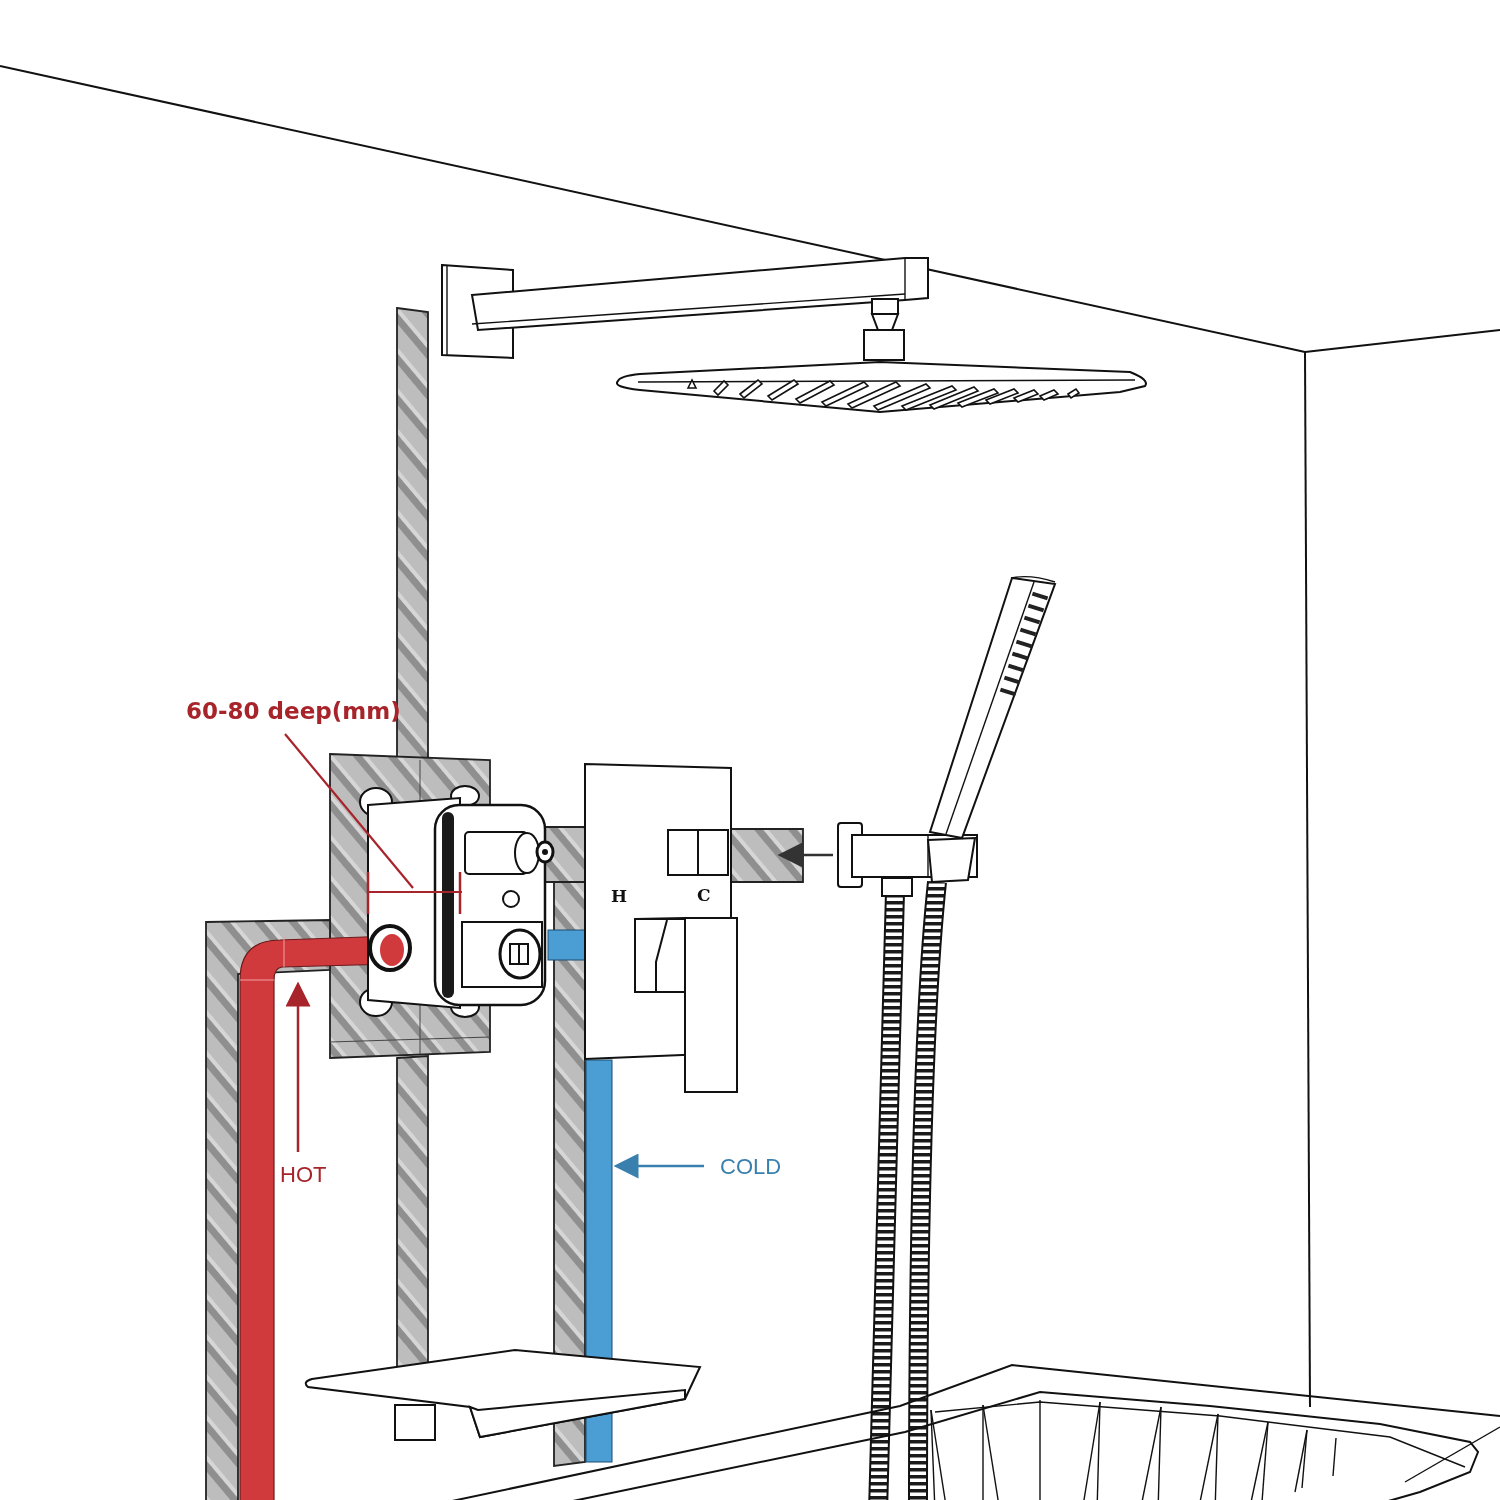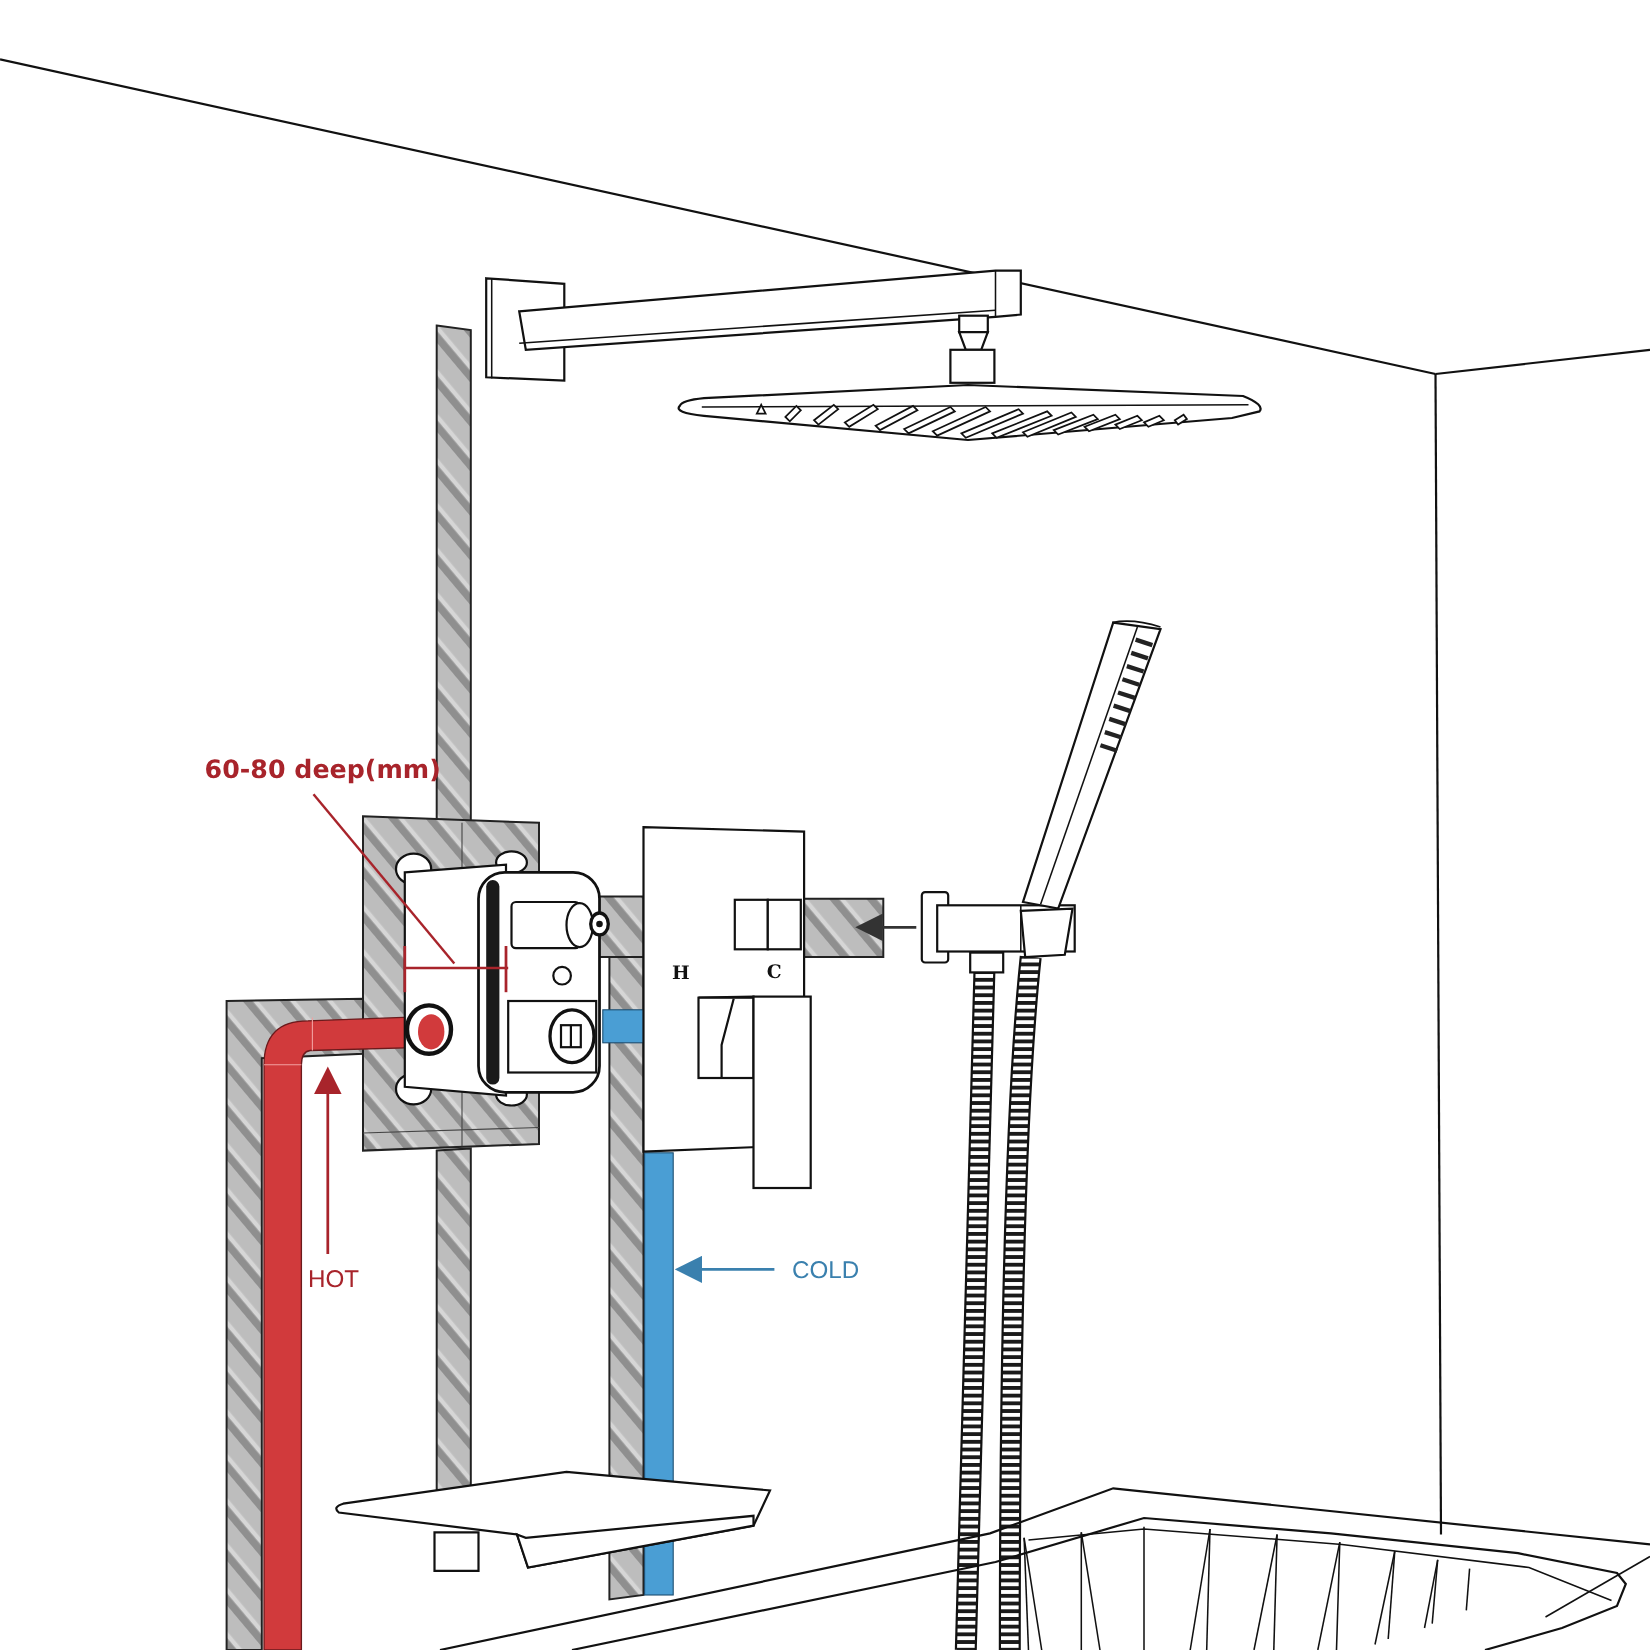--- a/index.html
+++ b/index.html
@@ -1,17 +1,17 @@
 <!DOCTYPE html>
 <html><head>
 <meta charset="utf-8">
 <style>
   html, body { margin: 0; padding: 0; background: #ffffff; }
   body { width: 1500px; height: 1500px; overflow: hidden; }
-  #stage { position: absolute; left: 0; top: 0; width: 1500px; height: 1436px; }
+  #stage { position: absolute; left: 0; top: 12px; width: 1500px; height: 1436px; }
   svg { display: block; }
   .lbl { font-family: "Liberation Sans", "DejaVu Sans", sans-serif; }
   .lbl-bold { font-family: "DejaVu Sans", "Liberation Sans", sans-serif; font-weight: bold; }
   .serif { font-family: "DejaVu Serif", "Liberation Serif", serif; font-weight: bold; }
   .ln { stroke: #111; stroke-width: 2; fill: none; }
   .ln-thin { stroke: #111; stroke-width: 1.4; fill: none; }
   .solid { fill: #fff; stroke: #111; stroke-width: 2; }
   .chan { fill: url(#hatch); stroke: #222; stroke-width: 1.8; }
 </style>
 </head>

